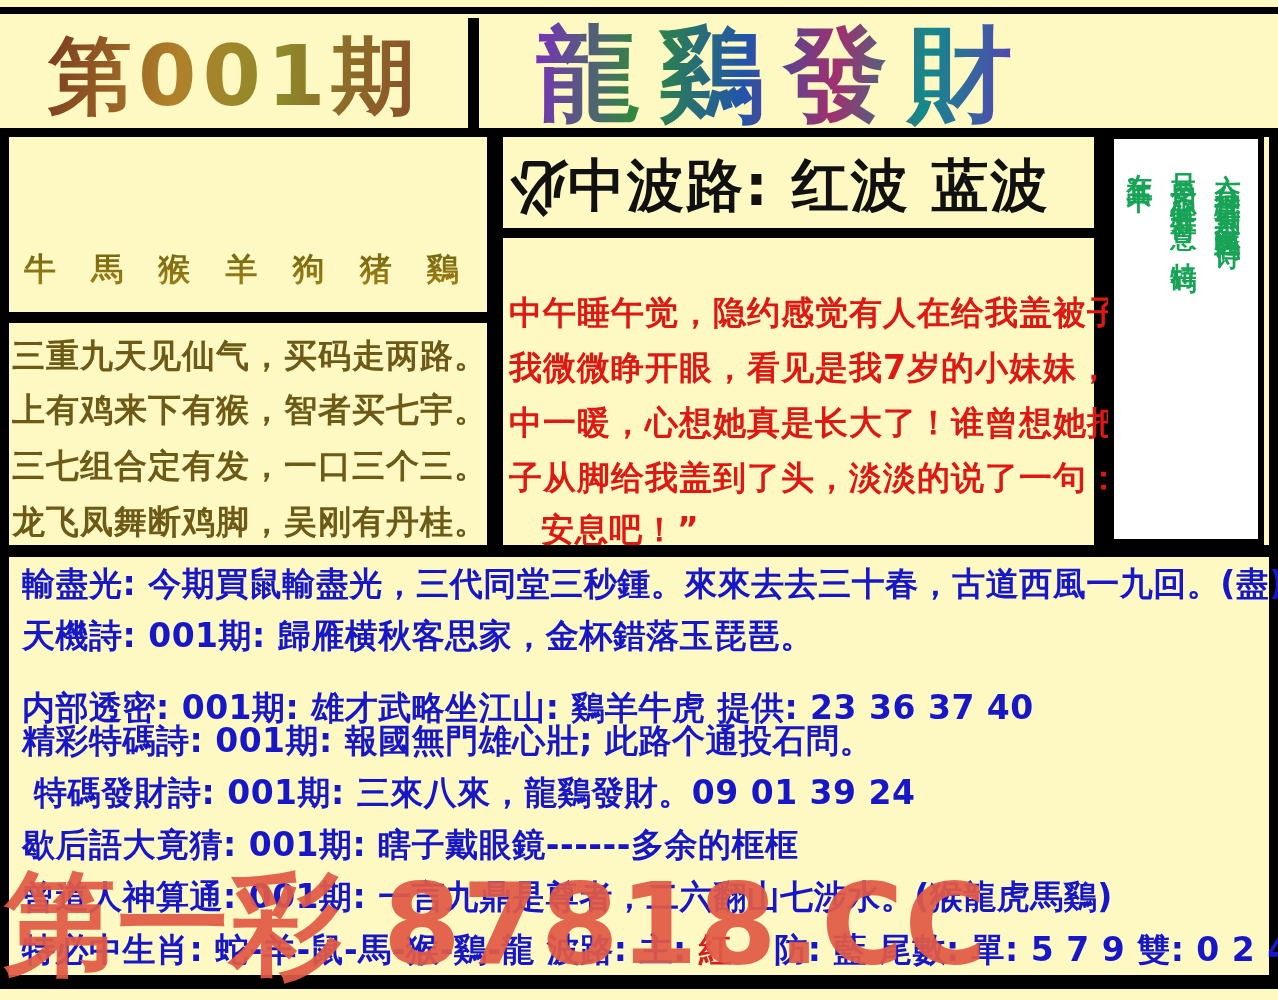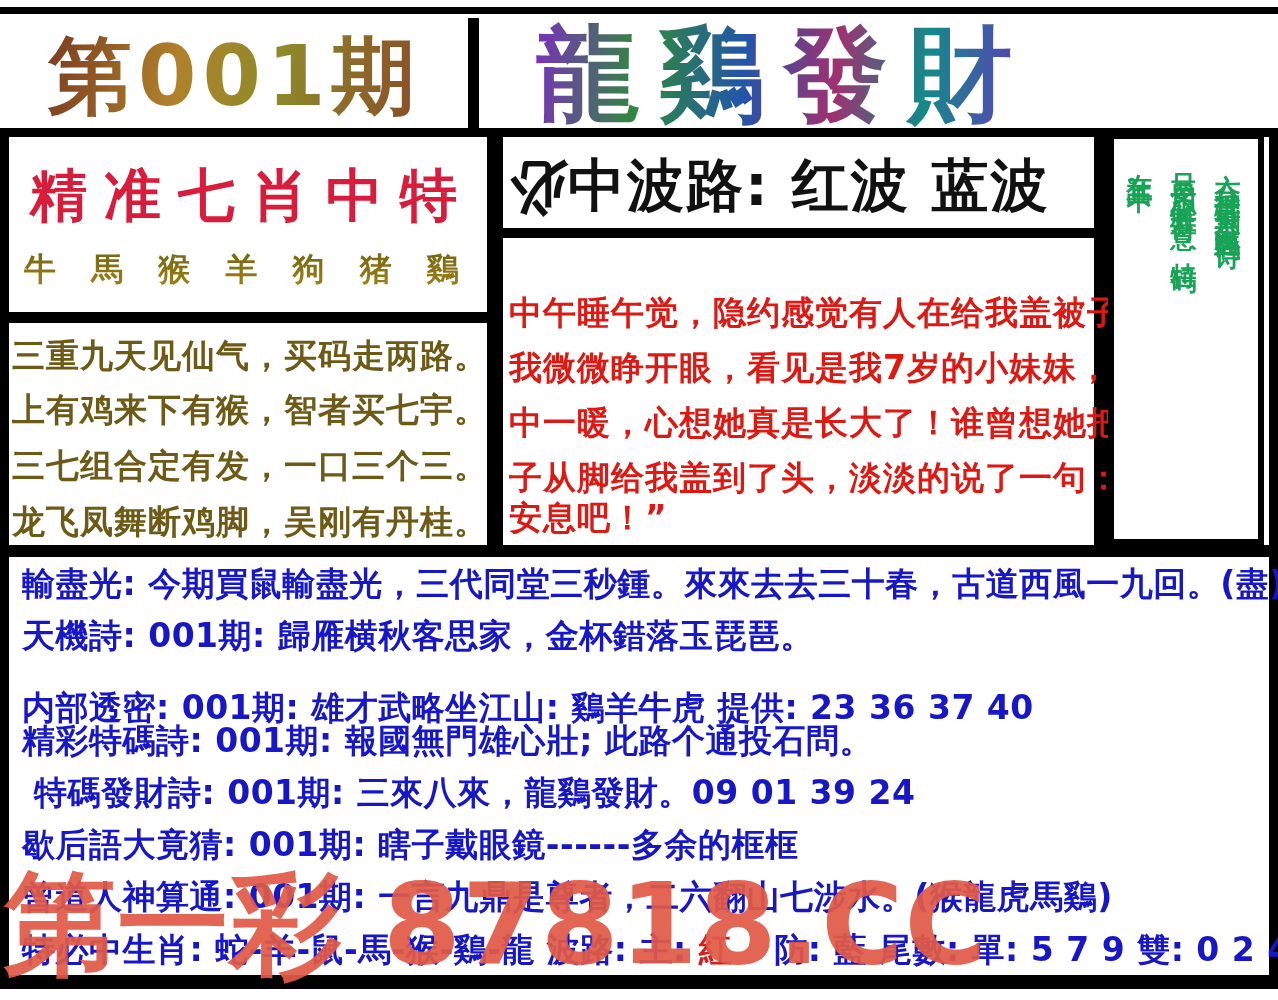--- a/index.html
+++ b/index.html
@@ -1,17 +1,17 @@
 <!DOCTYPE html>
 <html><head>
 <meta charset="utf-8">
 <style>
   html,body{margin:0;padding:0;background:#e8e8e8;}
   .page{
-    position:relative;width:1278px;height:1000px;background:#ffffff;
+    position:relative;width:1278px;height:1000px;background:#fef9c3;
     overflow:hidden;font-family:"DejaVu Sans","Liberation Sans",sans-serif;
   }
   .abs{position:absolute;}
   .bar{position:absolute;background:#000;}
   
   .issue{
     left:48px;top:20px;font-size:84px;font-weight:bold;letter-spacing:6px;
     color:#8a5a20;
     background:linear-gradient(100deg,#7a3b20 0%,#b0812a 35%,#8f8b2a 60%,#8a4a28 100%);
     -webkit-background-clip:text;background-clip:text;-webkit-text-fill-color:transparent;
@@ -88,42 +88,41 @@
   <div class="abs issue">第001期</div>
   <div class="bar" style="left:468px;top:18px;width:11px;height:110px;"></div>
   <div class="abs main-title">龍鷄發財</div>
 
   <div class="bar" style="left:0;top:128px;width:1278px;height:9px;"></div>
   <div class="bar" style="left:0;top:128px;width:9px;height:861px;"></div>
   <div class="bar" style="left:1269px;top:128px;width:9px;height:861px;"></div>
   <div class="bar" style="left:487px;top:128px;width:16px;height:429px;"></div>
   <div class="bar" style="left:1094px;top:128px;width:16px;height:429px;"></div>
 
-  <div class="abs left-headline">精准七肖中特</div>
   <div class="abs zodiac-row">牛 馬 猴 羊 狗 猪 鷄</div>
   <div class="bar" style="left:9px;top:312px;width:478px;height:11px;"></div>
 
   <div>
     <div class="poem-line" style="top:334px;">三重九天见仙气，买码走两路。</div>
     <div class="poem-line" style="top:388px;">上有鸡来下有猴，智者买七宇。</div>
     <div class="poem-line" style="top:444px;">三七组合定有发，一口三个三。</div>
     <div class="poem-line" style="top:500px;">龙飞凤舞断鸡脚，吴刚有丹桂。</div>
   </div>
 
   <div class="abs mid-header">
     <span class="flip">必</span><span>中波路: 红波 蓝波</span>
   </div>
   <div class="bar" style="left:503px;top:228px;width:591px;height:10px;"></div>
 
   <div>
     <div class="story-line" style="top:291px;">中午睡午觉，隐约感觉有人在给我盖被子，</div>
     <div class="story-line" style="top:346px;">我微微睁开眼，看见是我7岁的小妹妹，心</div>
     <div class="story-line" style="top:401px;">中一暖，心想她真是长大了！谁曾想她把被</div>
     <div class="story-line" style="top:456px;">子从脚给我盖到了头，淡淡的说了一句：“</div>
-    <div class="story-line" style="top:496px;">安息吧！”</div>
+    <div class="story-line" style="top:508px;margin-left:32px;">安息吧！”</div>
   </div>
 
   <div class="abs right-box">
     <div class="vtext">
       <div class="vcol">六合神童特別奉献透码诗</div>
       <div class="vcol">只要用心解开诗意，特码</div>
       <div class="vcol">在其中。</div>
     </div>
   </div>
 

